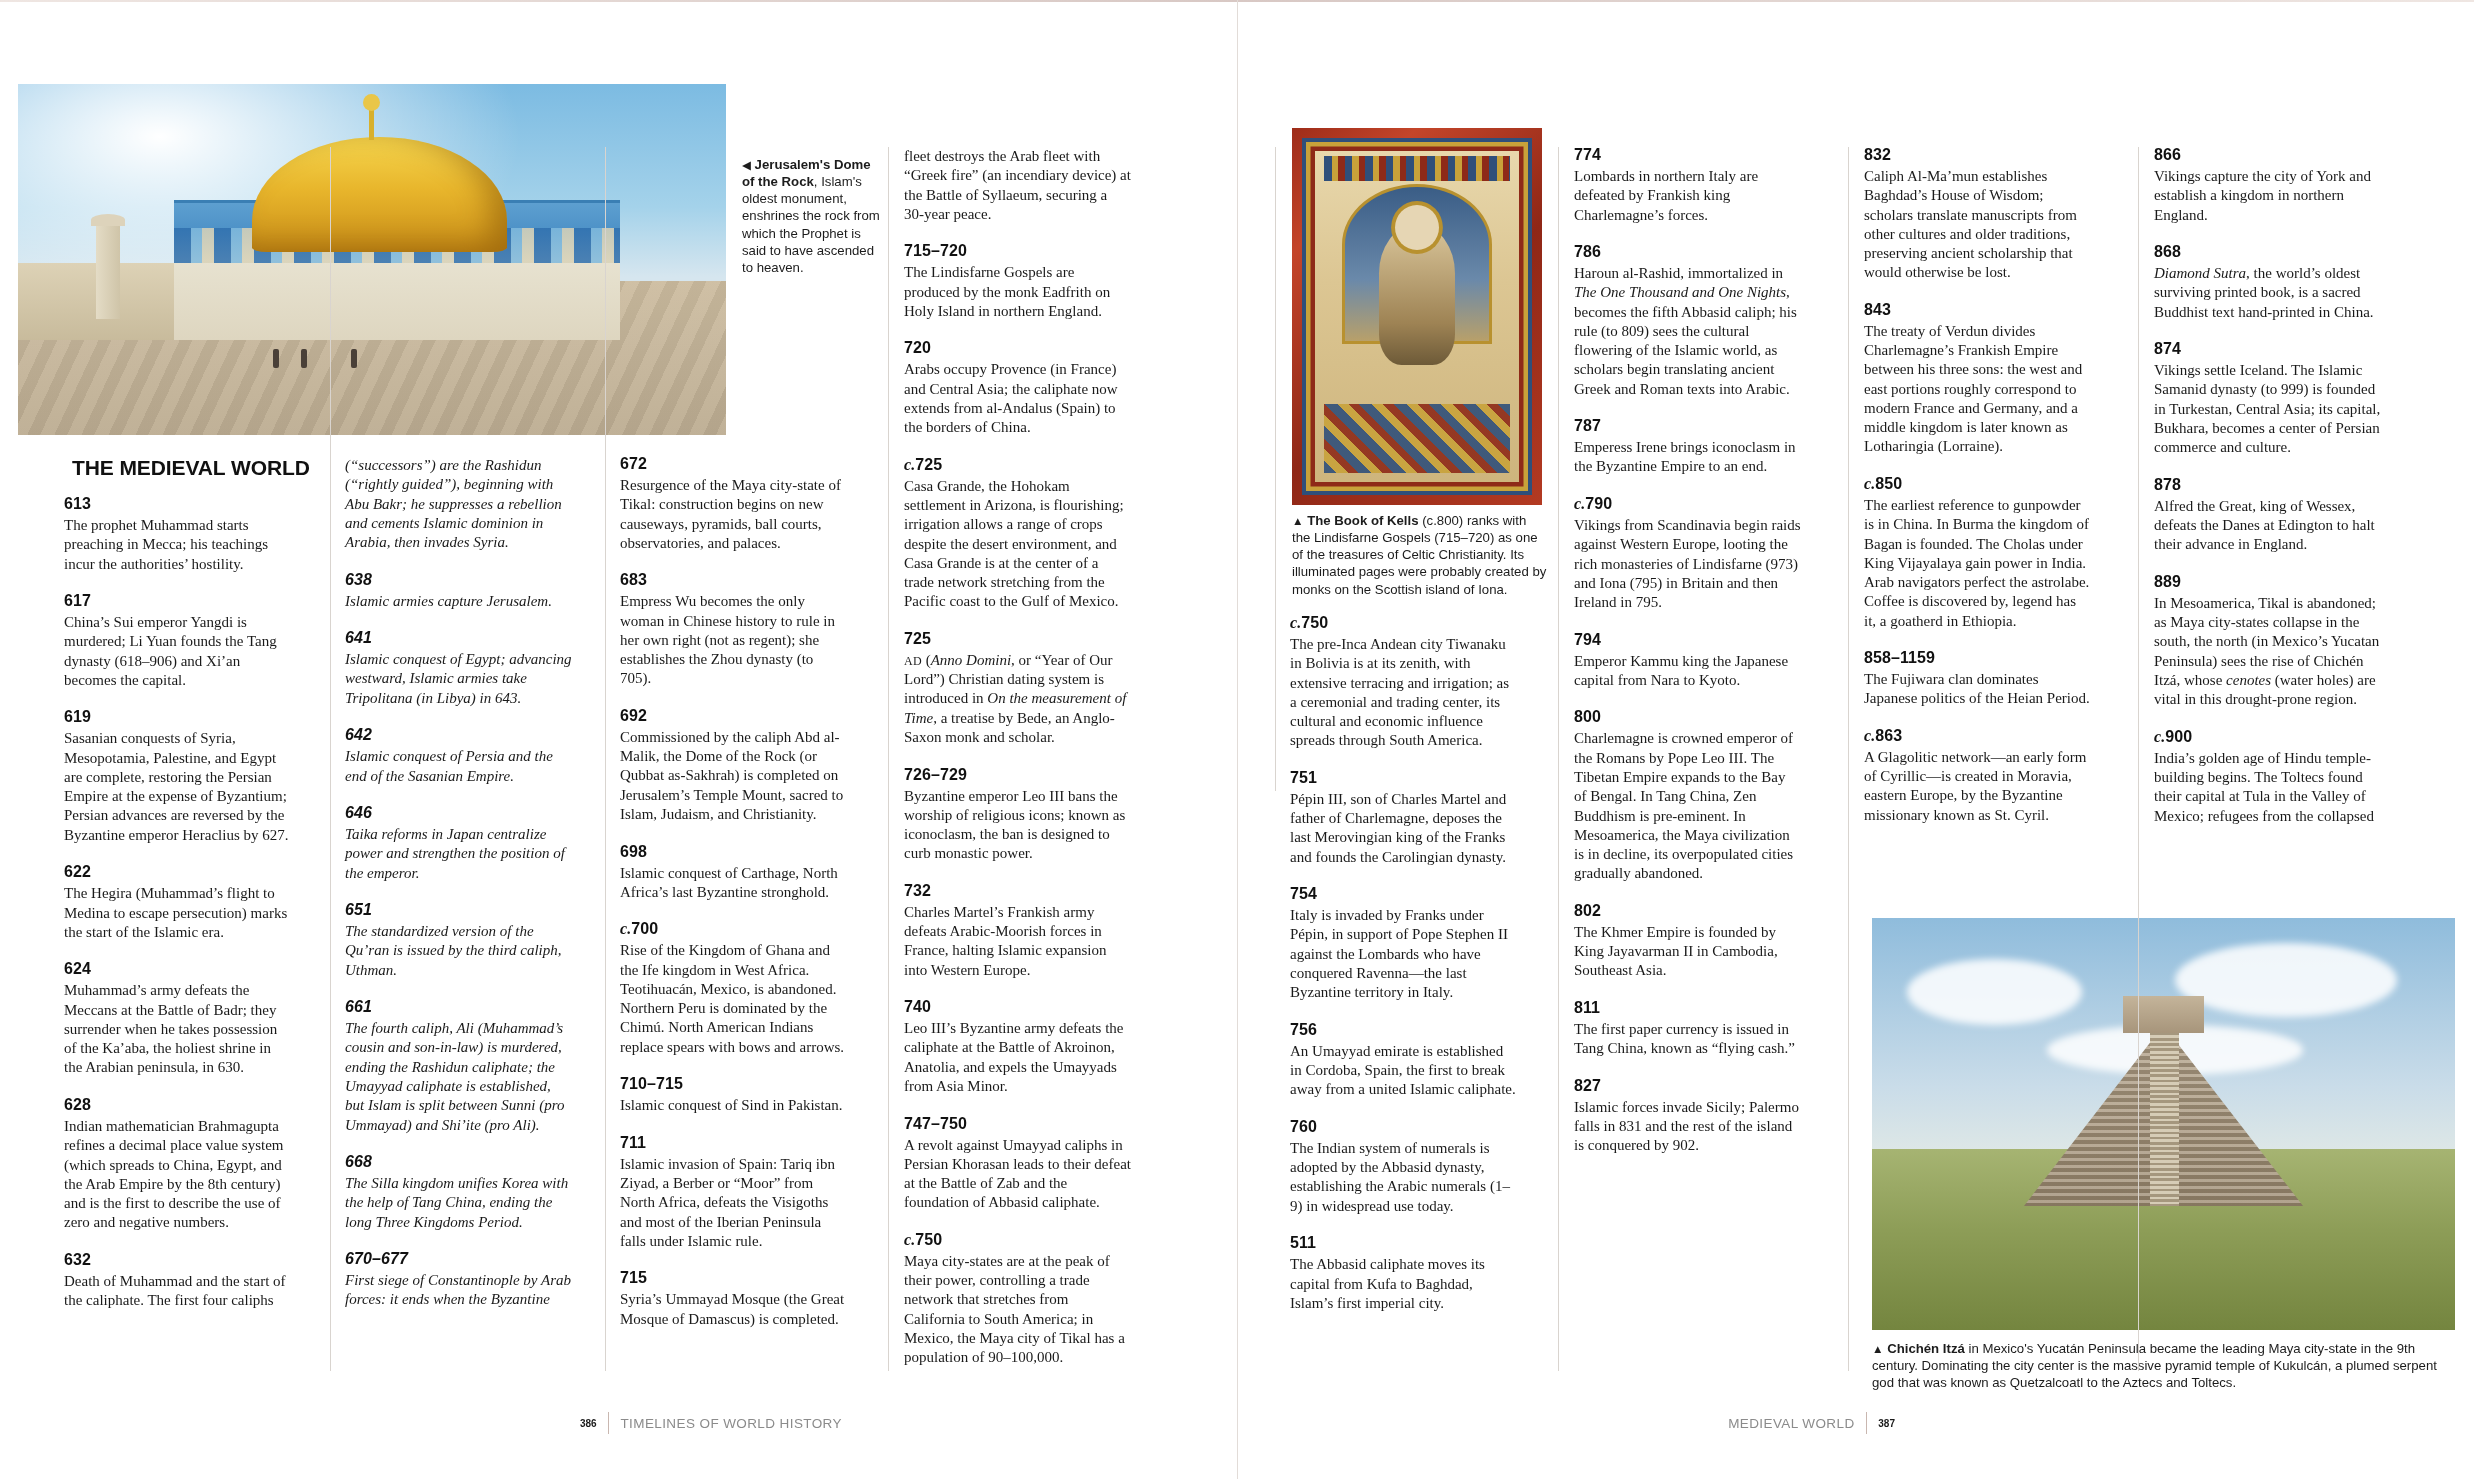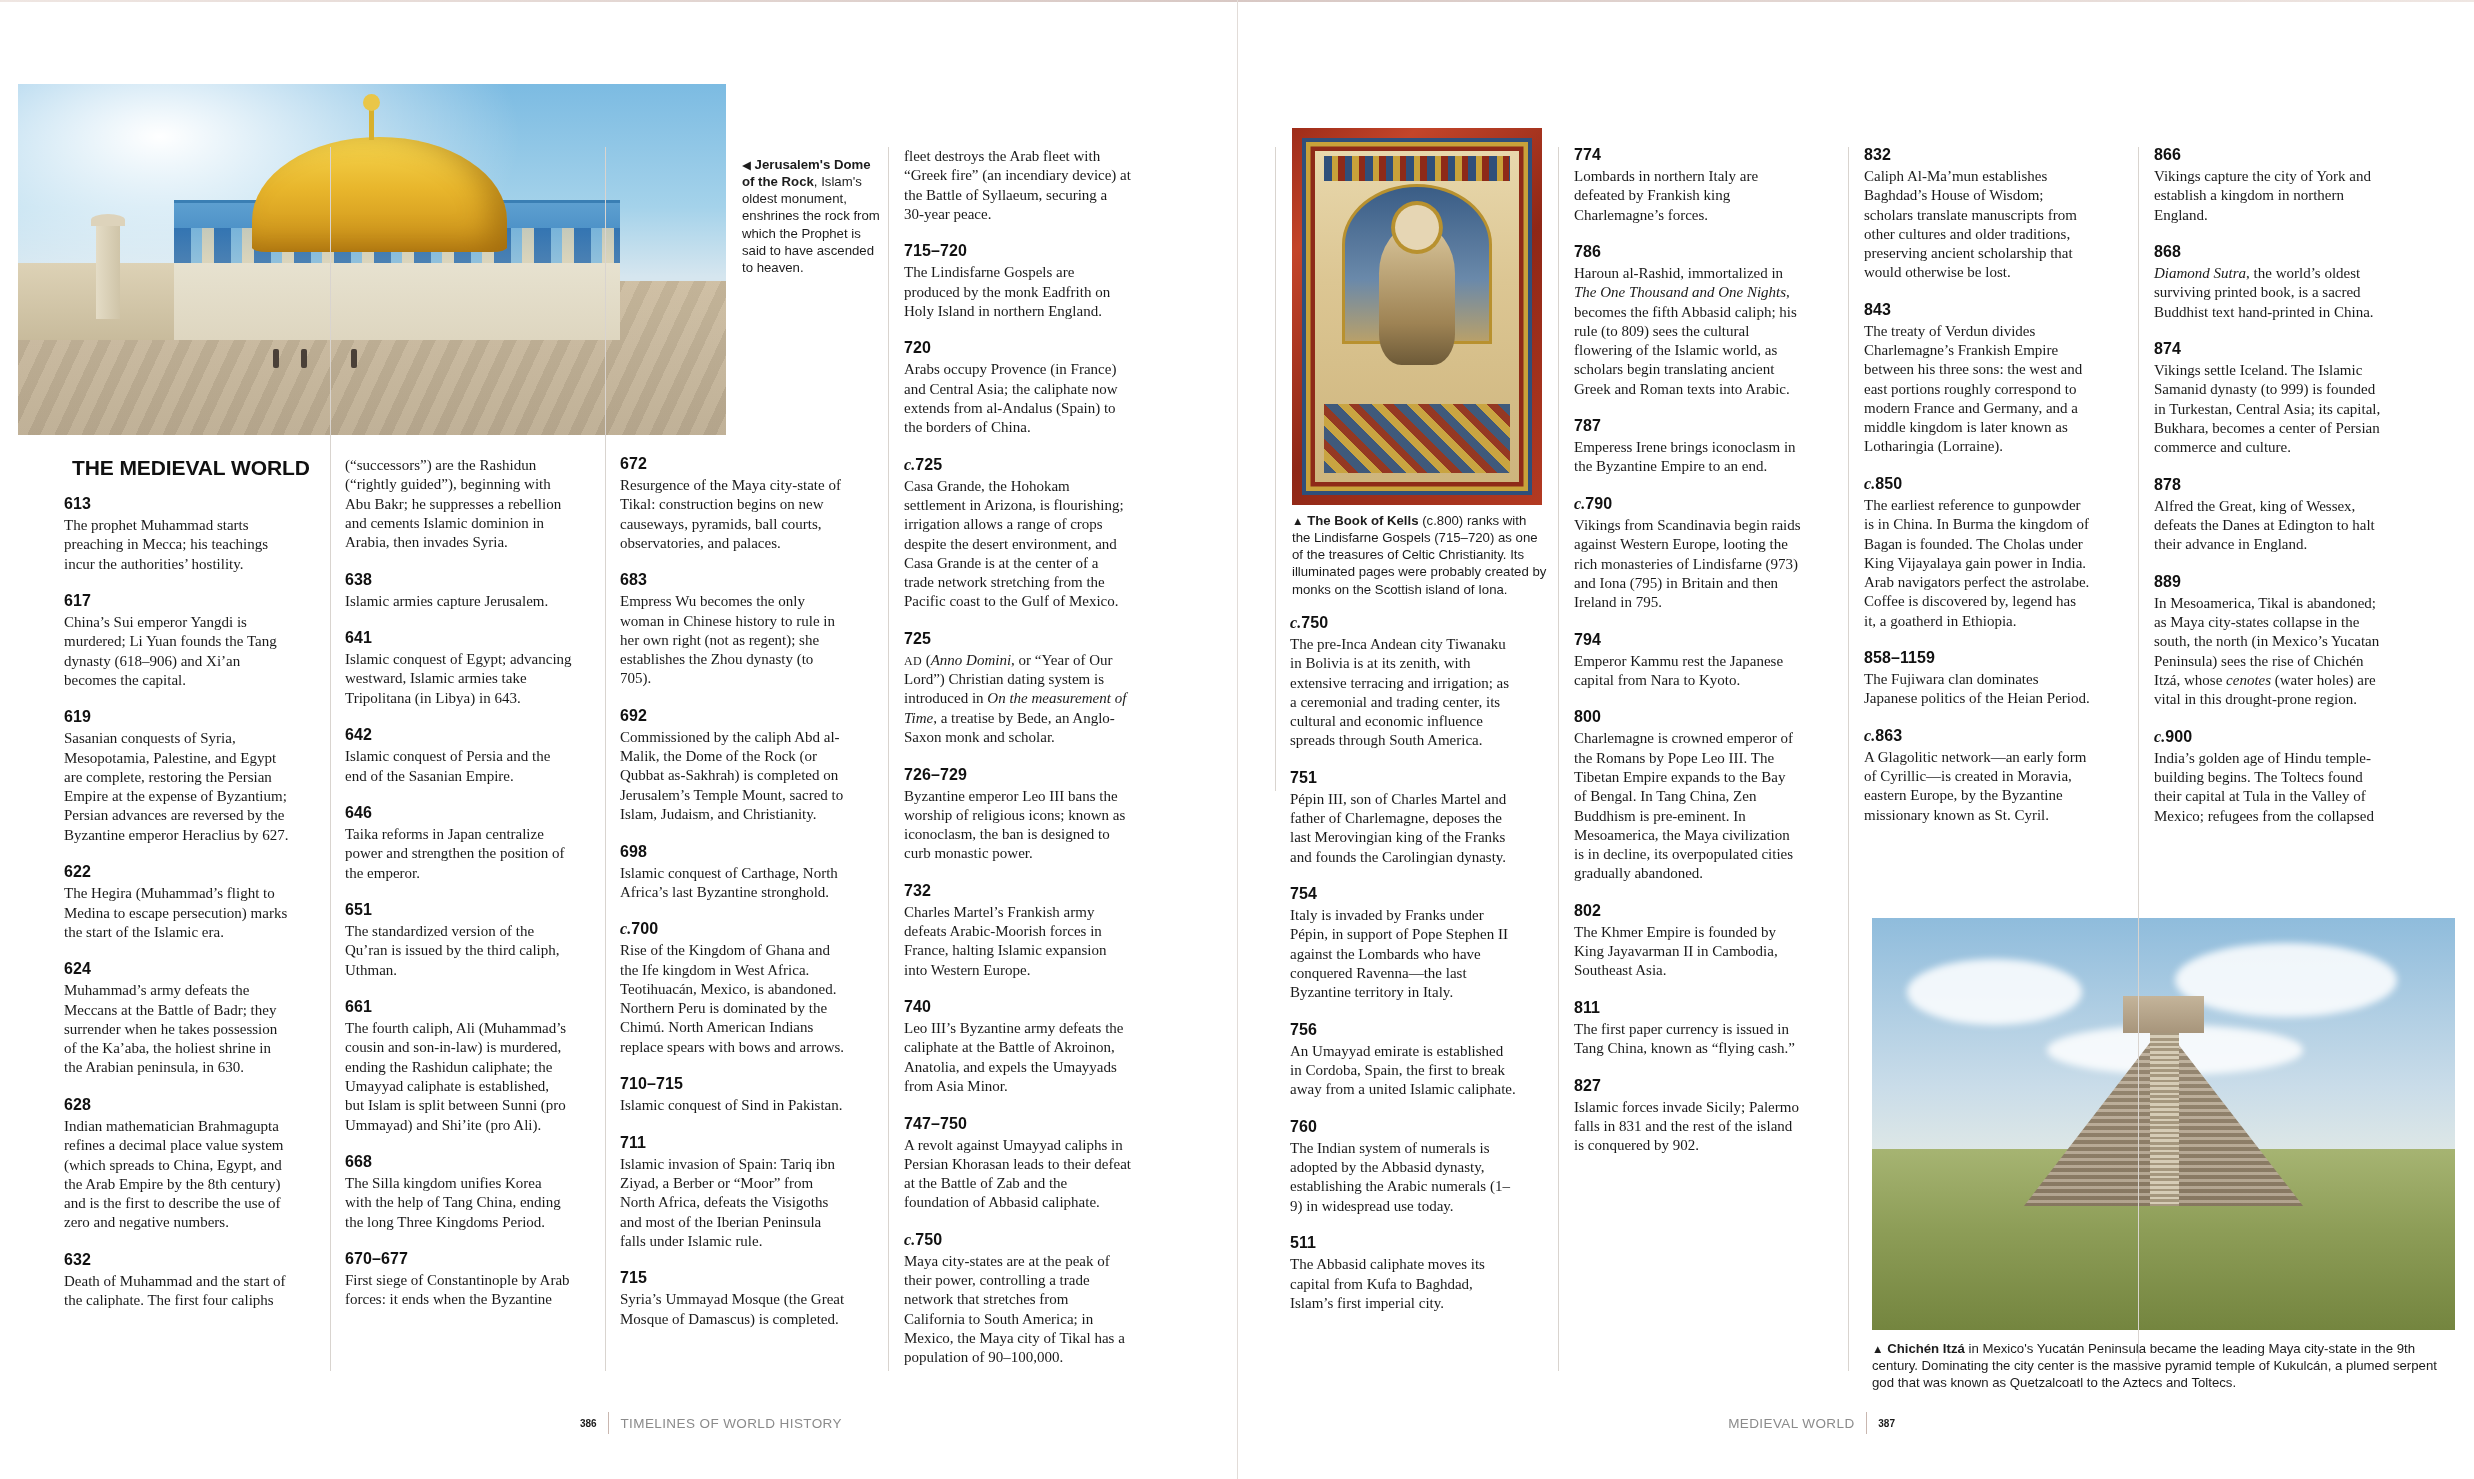--- a/index.html
+++ b/index.html
@@ -302,21 +302,21 @@
         <div class="entry">
           <div class="yr">628</div>
           <div class="txt">Indian mathematician Brahmagupta refines a decimal place value system (which spreads to China, Egypt, and the Arab Empire by the 8th century) and is the first to describe the use of zero and negative numbers.</div>
         </div>
         <div class="entry">
           <div class="yr">632</div>
           <div class="txt">Death of Muhammad and the start of the caliphate. The first four caliphs</div>
         </div>
       </div>
       <div class="col-rule" style="left: 330px; top: 147px; height: 1224px;"></div>
-      <div class="col" style="left: 345px; top: 456px; width: 227px;">
+      <div class="col" style="left: 345px; top: 456px; width: 227px; font-style: italic;">
         <div class="entry">
           <div class="txt">(“successors”) are the Rashidun (“rightly guided”), beginning with Abu Bakr; he suppresses a rebellion and cements Islamic dominion in Arabia, then invades Syria.</div>
         </div>
         <div class="entry">
           <div class="yr">638</div>
           <div class="txt">Islamic armies capture Jerusalem.</div>
         </div>
         <div class="entry">
           <div class="yr">641</div>
           <div class="txt">Islamic conquest of Egypt; advancing westward, Islamic armies take Tripolitana (in Libya) in 643.</div>
@@ -463,21 +463,21 @@
         <div class="entry">
           <div class="yr">787</div>
           <div class="txt">Emperess Irene brings iconoclasm in the Byzantine Empire to an end.</div>
         </div>
         <div class="entry">
           <div class="yr"><span class="cpre">c.</span>790</div>
           <div class="txt">Vikings from Scandinavia begin raids against Western Europe, looting the rich monasteries of Lindisfarne (973) and Iona (795) in Britain and then Ireland in 795.</div>
         </div>
         <div class="entry">
           <div class="yr">794</div>
-          <div class="txt">Emperor Kammu rest the Japanese capital from Nara to Kyoto.</div>
+          <div class="txt">Emperor Kammu king the Japanese capital from Nara to Kyoto.</div>
         </div>
         <div class="entry">
           <div class="yr">800</div>
           <div class="txt">Charlemagne is crowned emperor of the Romans by Pope Leo III. The Tibetan Empire expands to the Bay of Bengal. In Tang China, Zen Buddhism is pre-eminent. In Mesoamerica, the Maya civilization is in decline, its overpopulated cities gradually abandoned.</div>
         </div>
         <div class="entry">
           <div class="yr">802</div>
           <div class="txt">The Khmer Empire is founded by King Jayavarman II in Cambodia, Southeast Asia.</div>
         </div>
         <div class="entry">

